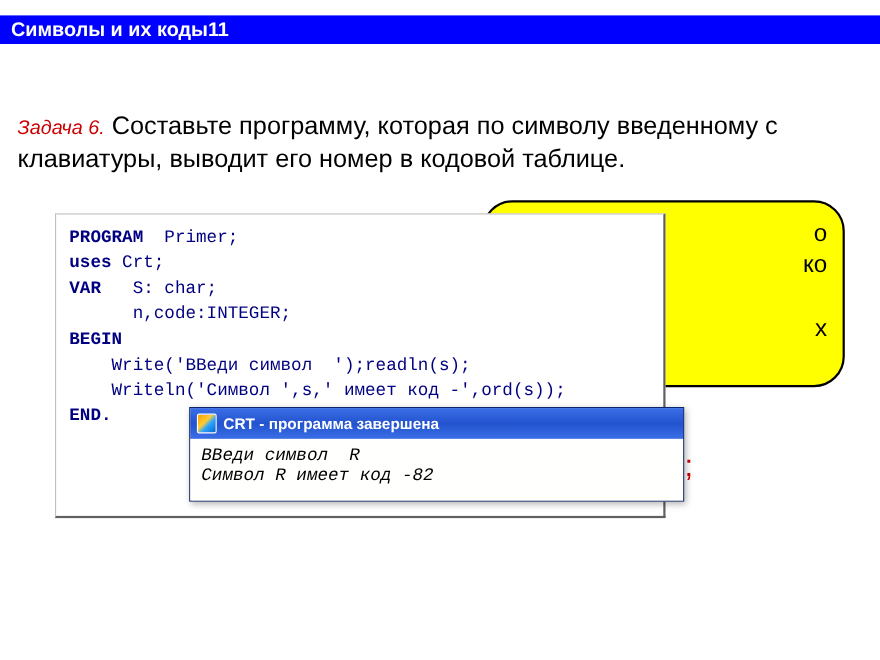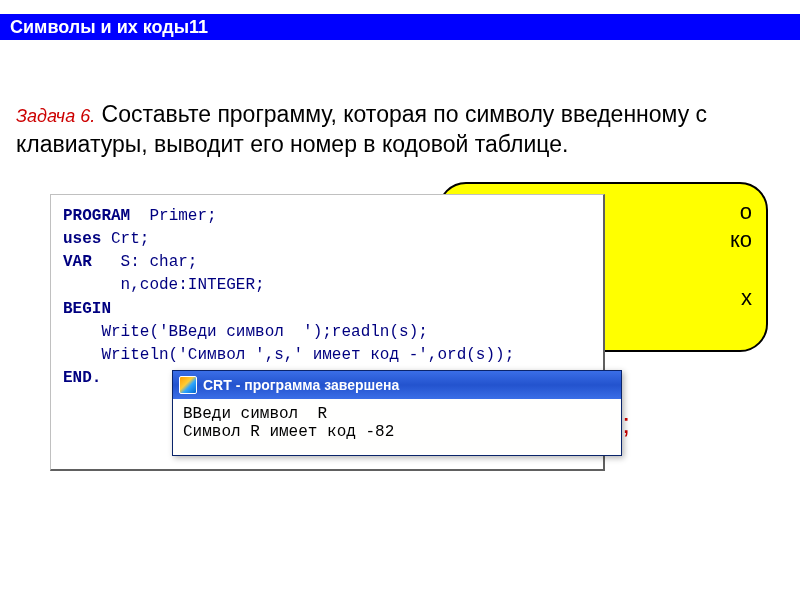--- a/index.html
+++ b/index.html
@@ -111,20 +111,21 @@
     border-radius: 2px;
   }
   .crt-body {
     background: #fffffe;
     padding: 6px 10px 10px 10px;
     font-family: "Courier New", monospace;
     font-size: 16px;
     color: #000;
     white-space: pre;
     min-height: 56px;
+    font-style: italic;
   }
 </style>
 </head>
 <body>
 
 <div class="header-bar">
   <span>Символы  и их коды</span>
   <span>11</span>
 </div>
 

